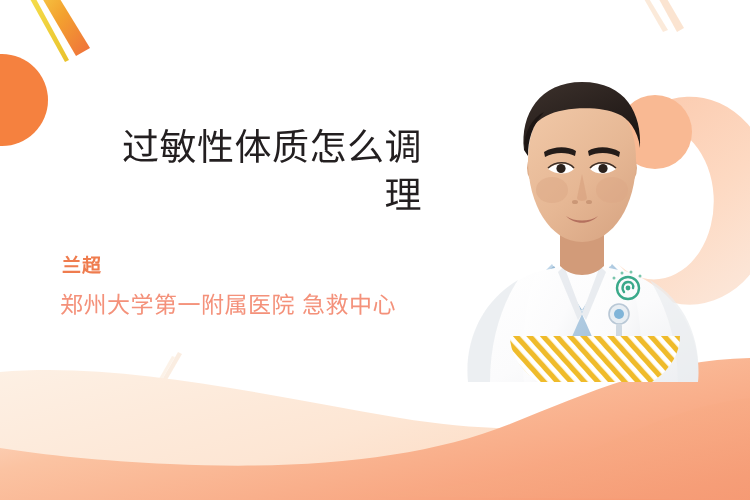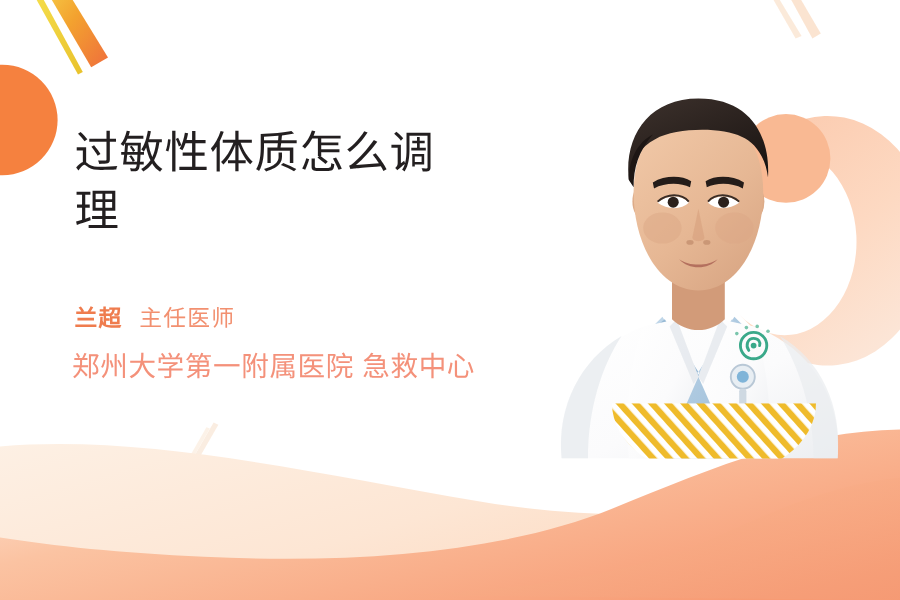--- a/index.html
+++ b/index.html
@@ -27,42 +27,42 @@
     inset: 0;
     width: 750px;
     height: 500px;
     pointer-events: none;
   }
 
   
   .text-block {
     position: absolute;
     left: 62px;
-    top: 104px;
+    top: 124px;
     width: 360px;
     z-index: 6;
+    text-align: right;
   }
   .headline {
     font-size: 37px;
     line-height: 48px;
     letter-spacing: 0.5px;
     color: #231f20;
     font-weight: 400;
     margin: 0;
     white-space: pre-wrap;
   }
 
   .byline {
     position: absolute;
     left: 62px;
     top: 250px;
     z-index: 6;
     display: flex;
     align-items: baseline;
-    gap: 14px;
   }
   .doctor-name {
     font-size: 19px;
     font-weight: 700;
     color: #ef7c4e;
     letter-spacing: 1px;
   }
   .doctor-rank {
     font-size: 19px;
     font-weight: 400;
@@ -355,18 +355,17 @@
     </g>
   </svg>
 
   <div class="text-block">
     <h1 class="headline">过敏性体质怎么调
 理</h1>
   </div>
 
   <div class="byline">
     <span class="doctor-name">兰超</span>
-    <span class="doctor-rank">主任医师</span>
   </div>
 
   <div class="affiliation">郑州大学第一附属医院  急救中心</div>
 
 </div>
 
 </body></html>

